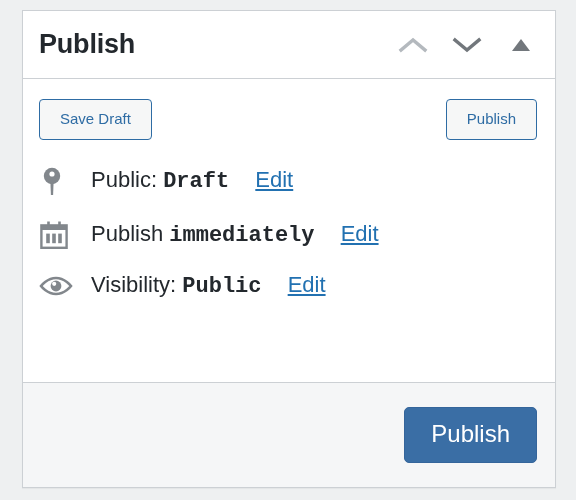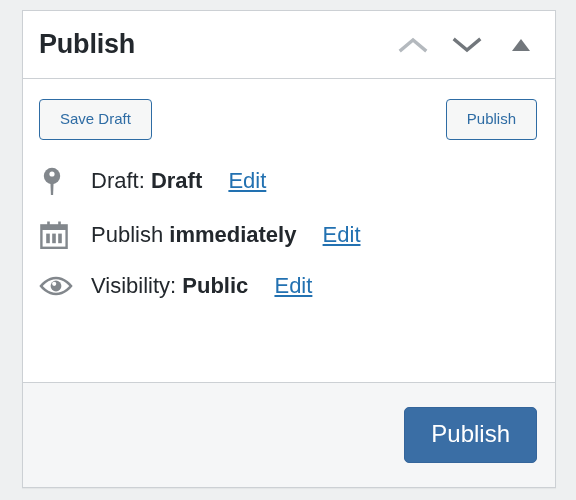--- a/index.html
+++ b/index.html
@@ -104,21 +104,21 @@
   .misc-icon {
     width: 34px;
     flex: 0 0 34px;
     display: flex;
     align-items: center;
     justify-content: flex-start;
     margin-right: 18px;
   }
   .misc-icon svg { display: block; }
   .misc-text { white-space: nowrap; }
-  .misc-text .strong { font-weight: bold; }
+  .misc-text .strong { font-weight: bold; font-family: Liberation Mono, monospace; }
   .edit-link {
     color: #2271b1;
     text-decoration: underline;
     cursor: pointer;
     margin-left: 20px;
   }
 
   
   .card-footer {
     flex: 0 0 105px;
@@ -183,21 +183,21 @@
 
     <div class="misc-row">
       <span class="misc-icon">
         <svg width="26" height="30" viewBox="0 0 26 30">
           <circle cx="13" cy="10" r="8.2" fill="#82878c"></circle>
           <circle cx="13" cy="8" r="2.6" fill="#ffffff"></circle>
           <path d="M11.4 16 L14.6 16 L14.1 29 L11.9 29 Z" fill="#82878c"></path>
         </svg>
       </span>
       <span class="misc-text">
-        <span>Draft:</span>
+        <span>Public:</span>
         <span class="strong">Draft</span>
         <span class="edit-link">Edit</span>
       </span>
     </div>
 
     <div class="misc-row">
       <span class="misc-icon">
         <svg width="30" height="30" viewBox="0 0 30 30">
           <rect x="8.2" y="1.5" width="2.6" height="5" fill="#82878c"></rect>
           <rect x="19.2" y="1.5" width="2.6" height="5" fill="#82878c"></rect>

